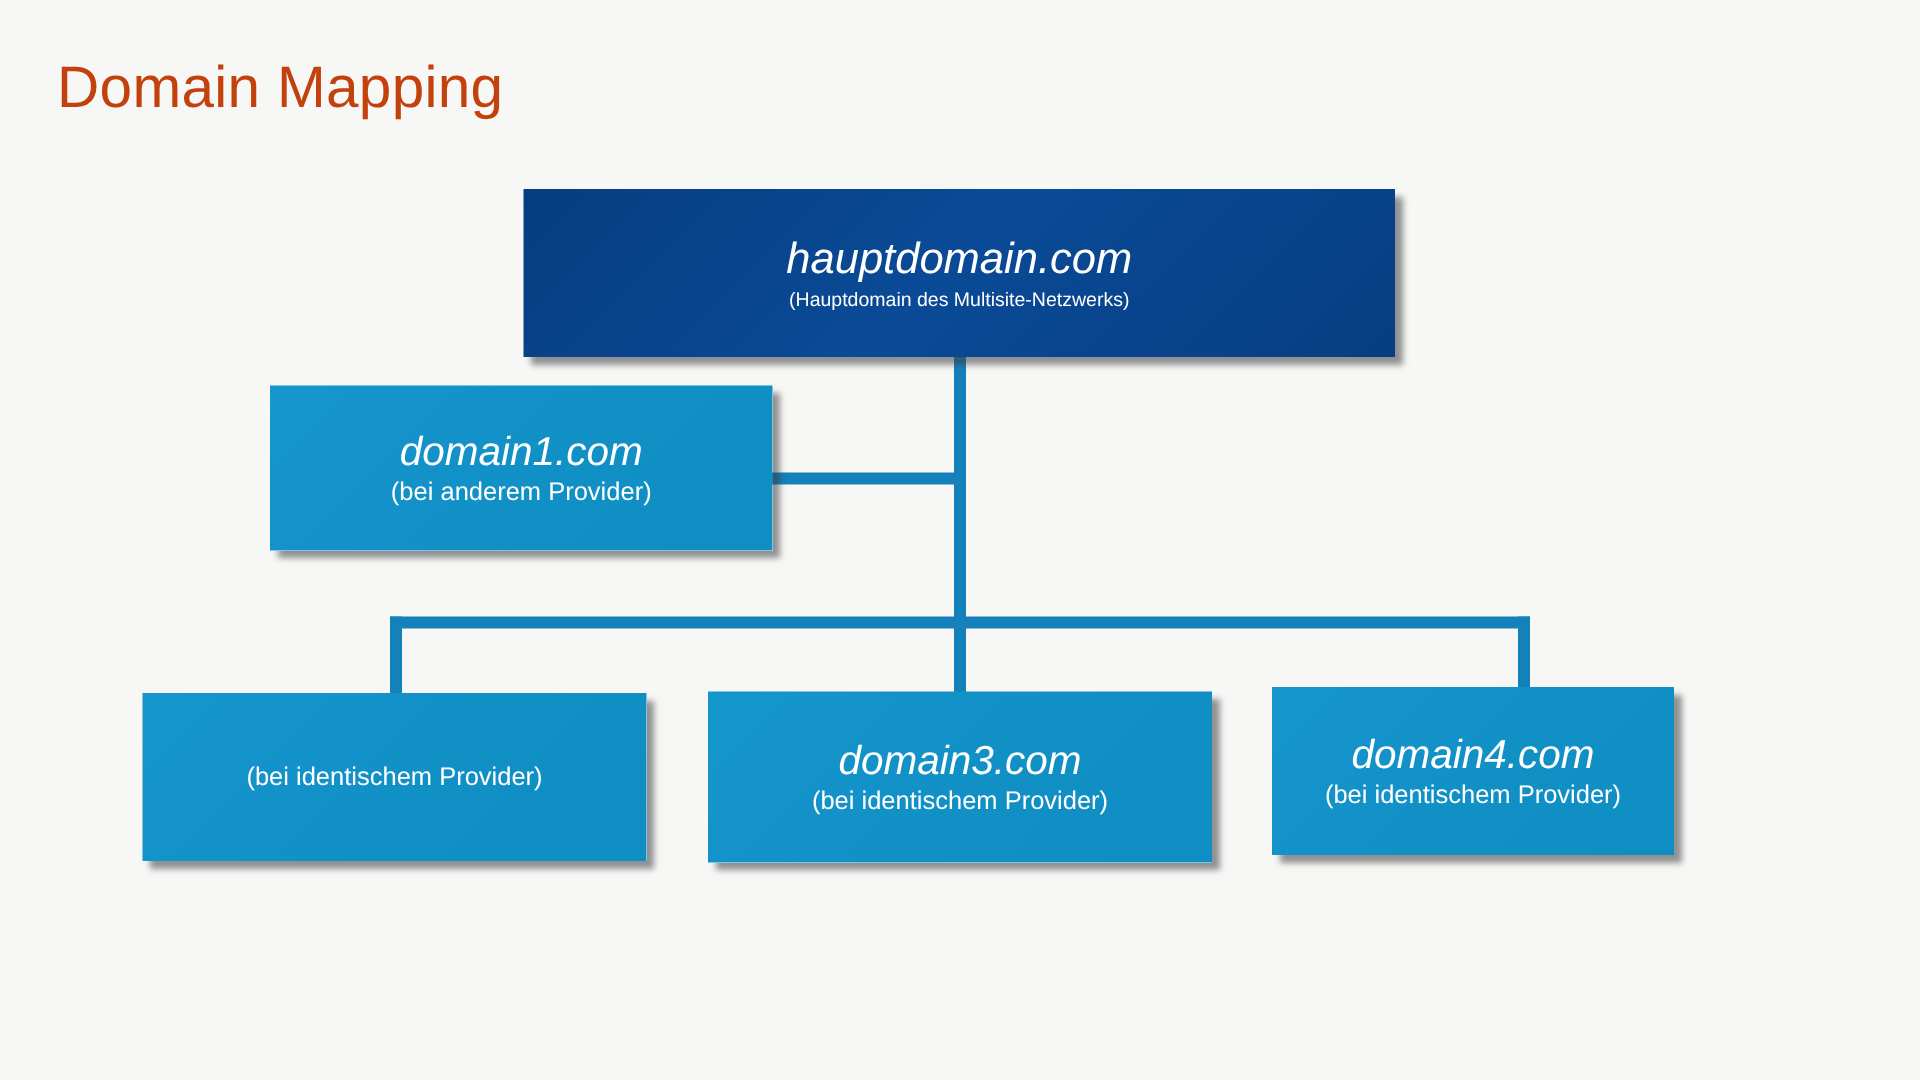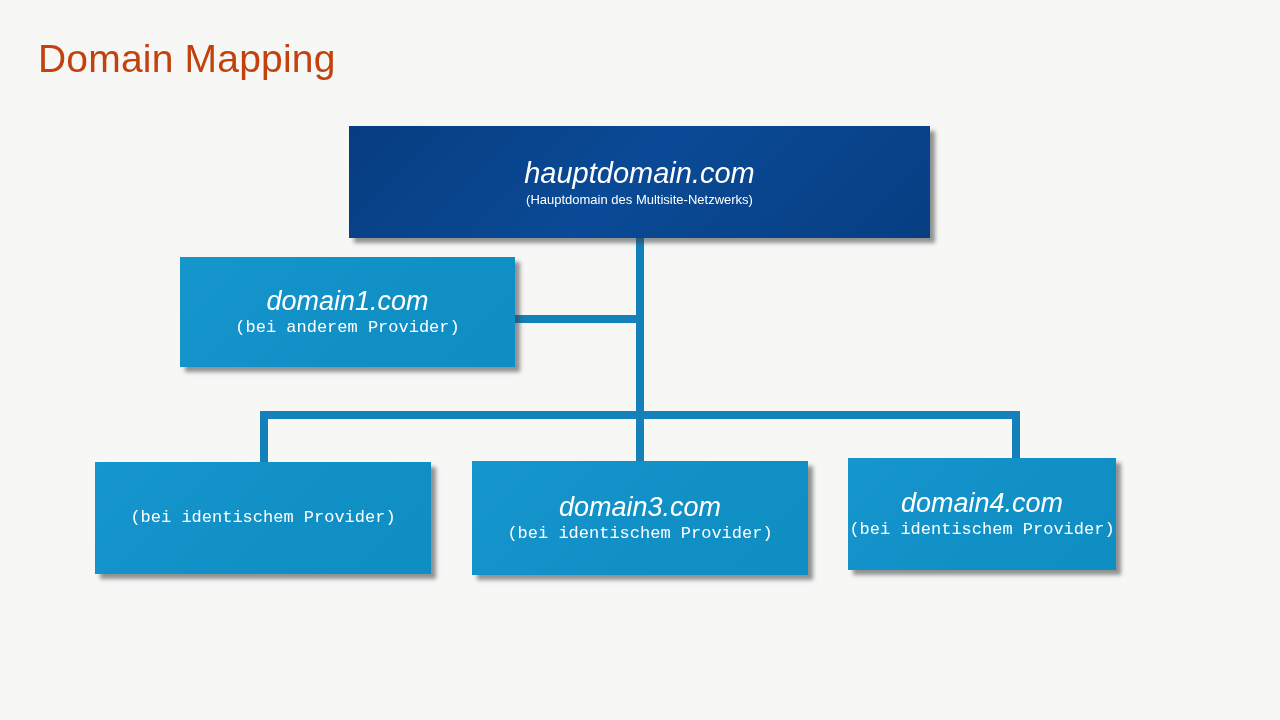--- a/index.html
+++ b/index.html
@@ -95,21 +95,21 @@
     margin-top: 16px;
   }
   #node-root .node-domain { font-size: 29px; margin-bottom: 2px; }
   #node-root .node-note   { font-size: 13px; }
 
   
   .node-child {
     background: linear-gradient(135deg, #1596cd 0%, #1190c6 55%, #0f8ec3 100%);
   }
   .node-child .node-domain { font-size: 27px; margin-bottom: 1px; }
-  .node-child .node-note   { font-size: 17px; font-family: Liberation Mono, monospace; }
+  .node-child .node-note   { font-size: 17px; }
 
   #node-d1 { left: 140px;  top: 257px; width: 335px; height: 110px; margin-left: 40px; }
   #node-d2 { left: 95px;   top: 462px; width: 336px; height: 112px; }
   #node-d3 { left: 472px;  top: 461px; width: 336px; height: 114px; }
   #node-d4 { left: 848px;  top: 458px; width: 268px; height: 112px; }
 </style>
 </head>
 <body>
 
 <div id="slide">

